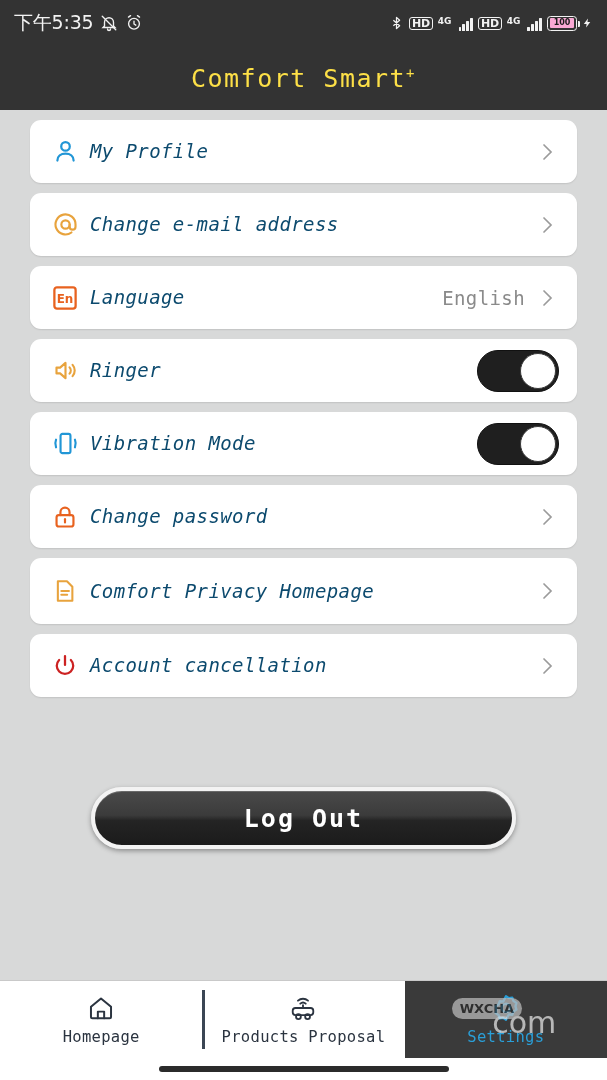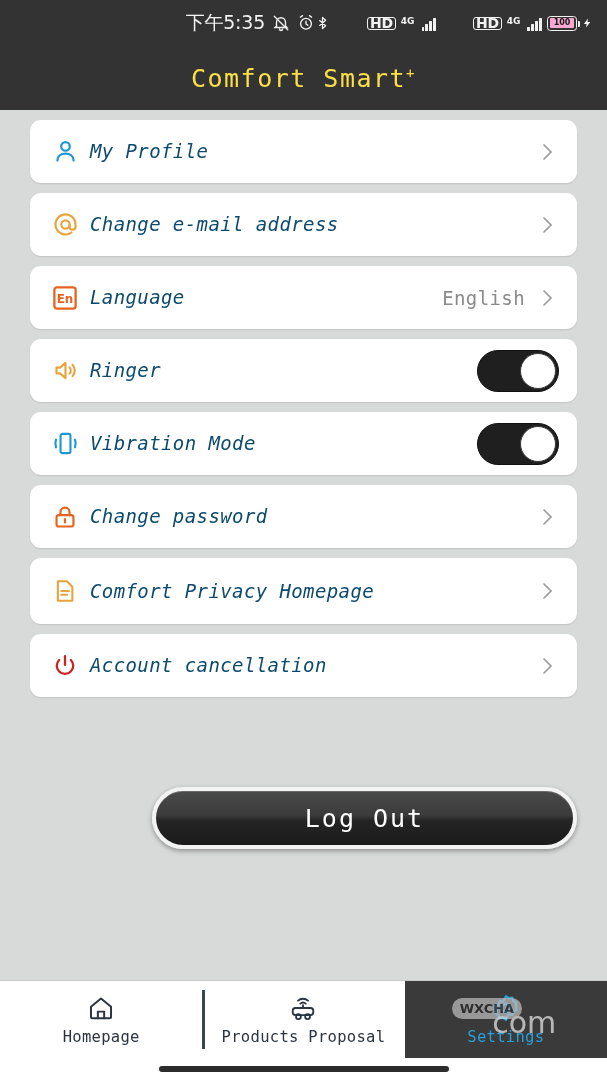--- a/index.html
+++ b/index.html
@@ -8,31 +8,31 @@
     font-family:"DejaVu Sans Mono", monospace;
     background:#d8d9d9;
     overflow:hidden;
     position:relative;
   }
   .phone { width:607px; height:1080px; position:relative; display:flex; flex-direction:column; }
 
   
   .statusbar {
     height:46px; background:#333333; color:#f2f2f2;
-    display:flex; align-items:center; justify-content:flex-end;
+    display:flex; align-items:center; justify-content:space-between;
     padding:0 14px; flex:0 0 auto;
   }
   .sb-left { display:flex; align-items:center; gap:7px; }
   .sb-time { font-size:19px; font-family:"DejaVu Sans", sans-serif; letter-spacing:-0.2px; }
   .sb-right { display:flex; align-items:center; gap:5px; }
   .sb-ico { display:flex; align-items:center; }
   .hd-badge {
-    border:1.6px solid #f2f2f2; border-radius:3px; font-size:14px;
+    border:1.6px solid #f2f2f2; border-radius:3px; font-size:11px;
     padding:0 2px; font-weight:bold; font-family:"DejaVu Sans", sans-serif;
-    line-height:11px; letter-spacing:-0.3px;margin-left:32px;
+    line-height:11px; letter-spacing:-0.3px;
   }
   .net-grp { display:flex; align-items:flex-end; gap:7px; }
   .net-label { font-size:9px; font-family:"DejaVu Sans", sans-serif; line-height:9px; margin-bottom:5px; font-weight:600;}
   .bars { display:flex; align-items:flex-end; gap:1.4px; height:15px; }
   .bars i { width:2.6px; background:#f2f2f2; display:block; border-radius:0.5px; }
   .bars i:nth-child(1){height:4px}.bars i:nth-child(2){height:7px}
   .bars i:nth-child(3){height:10px}.bars i:nth-child(4){height:13px}
   .batt {
     width:30px;height:15px;border:1.8px solid #f2f2f2;border-radius:3.5px;
     position:relative; display:flex; align-items:center; padding:1.6px;
@@ -70,21 +70,21 @@
   .toggle {
     width:82px; height:42px; border-radius:21px; background:#1f1f1f;
     position:relative; flex:0 0 auto; border:1.5px solid #111;
   }
   .toggle .knob {
     position:absolute; top:2px; right:2px; width:36px; height:36px;
     border-radius:50%; background:#ffffff; border:1.5px solid #3a3a3a;
   }
 
   
-  .logout-wrap { display:flex; justify-content:flex-end; margin-top:90px; }
+  .logout-wrap { display:flex; justify-content:center; margin-top:90px;font-weight:bold; }
   .logout-btn {
     width:425px; height:62px; border-radius:31px;
     background:linear-gradient(180deg,#4a4a4a 0%,#3b3b3b 45%,#242424 55%,#1b1b1b 100%);
     border:4px solid #f3f3f3;
     box-shadow:0 2px 5px rgba(0,0,0,0.35), inset 0 1px 0 rgba(255,255,255,0.18);
     color:#ffffff; font-size:25px; letter-spacing:2px;
     display:flex; align-items:center; justify-content:center;
     font-family:"DejaVu Sans Mono", monospace;
   }
 

